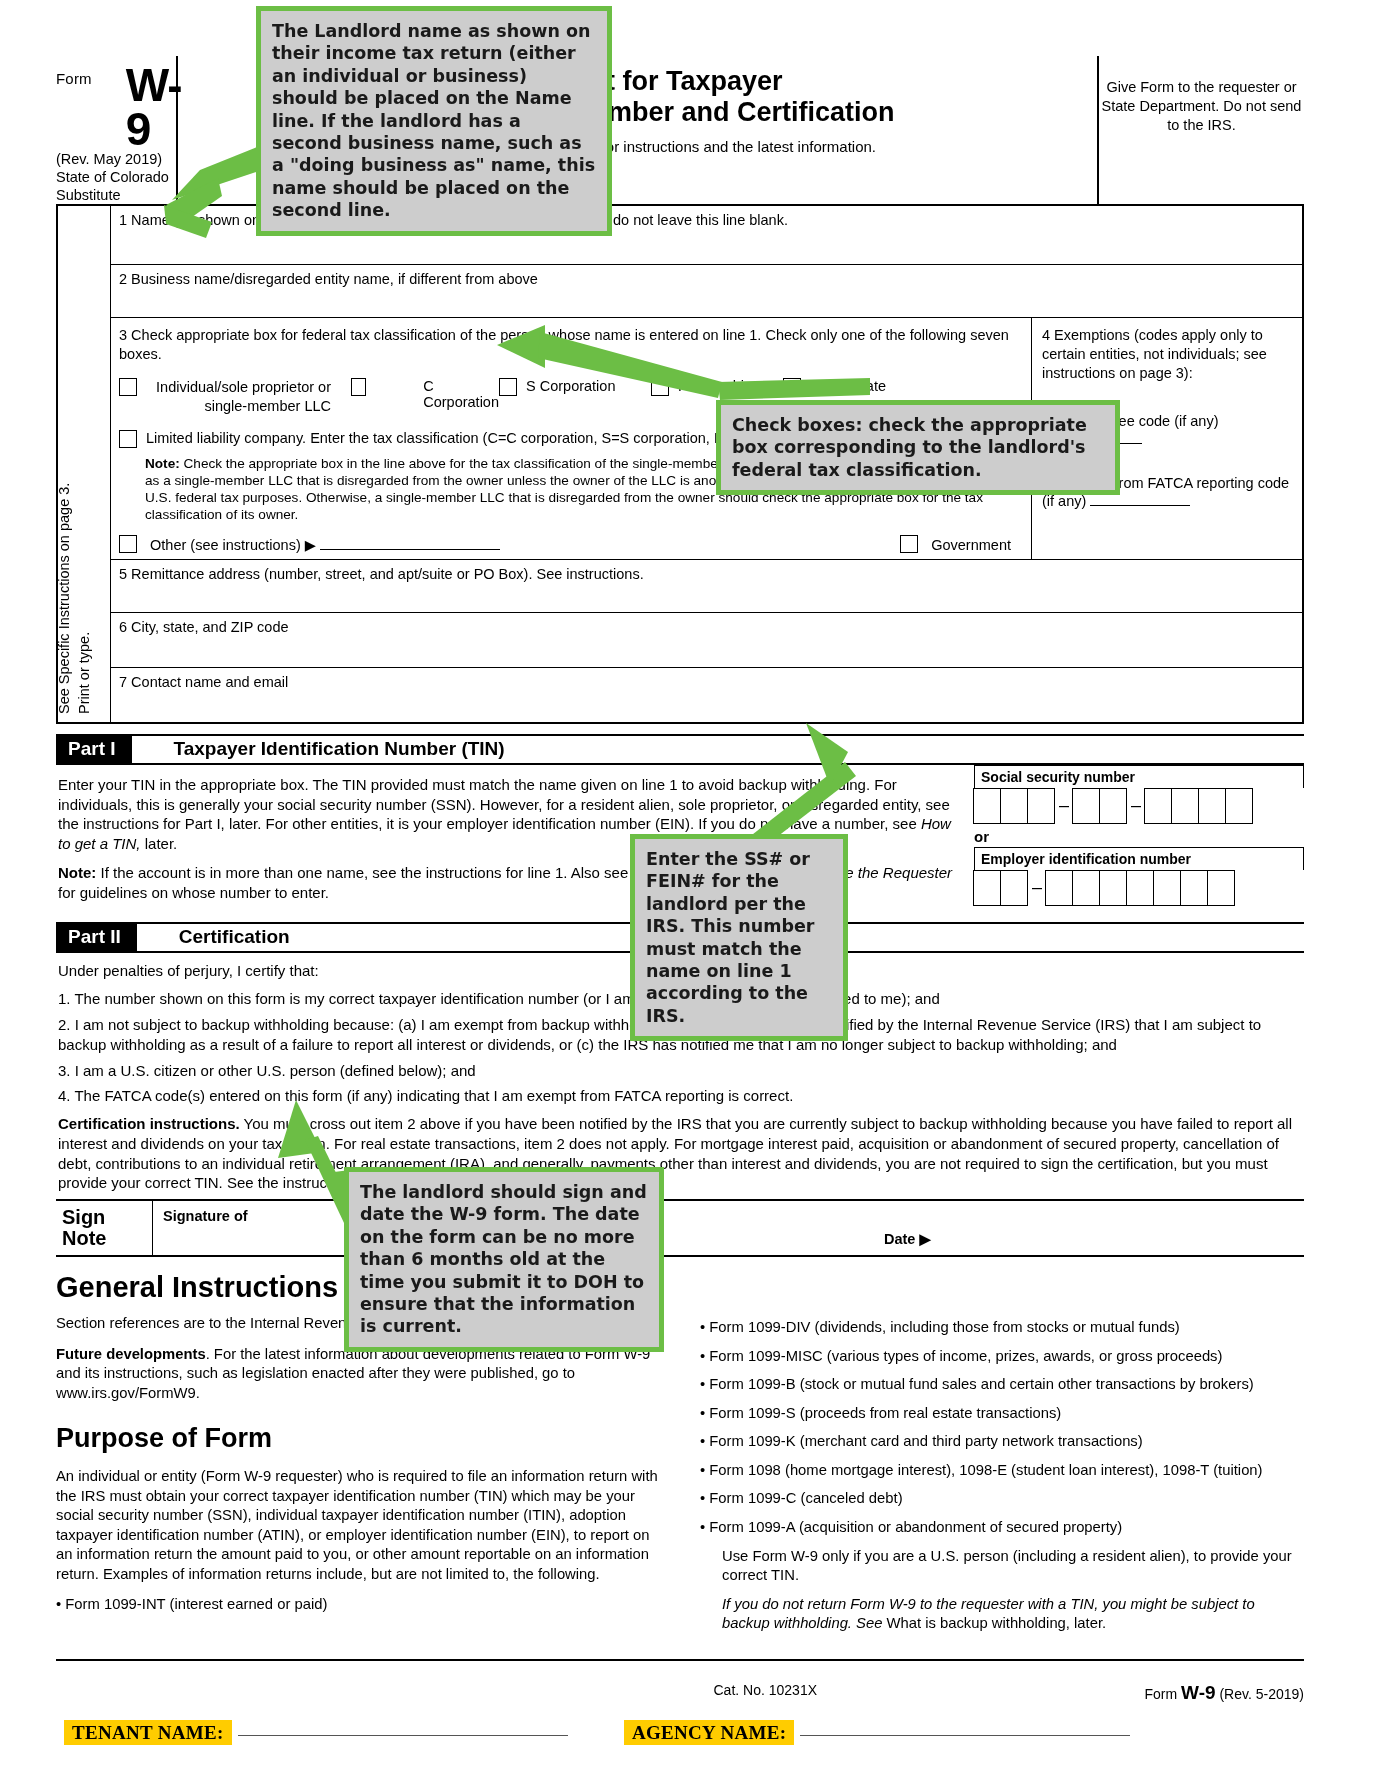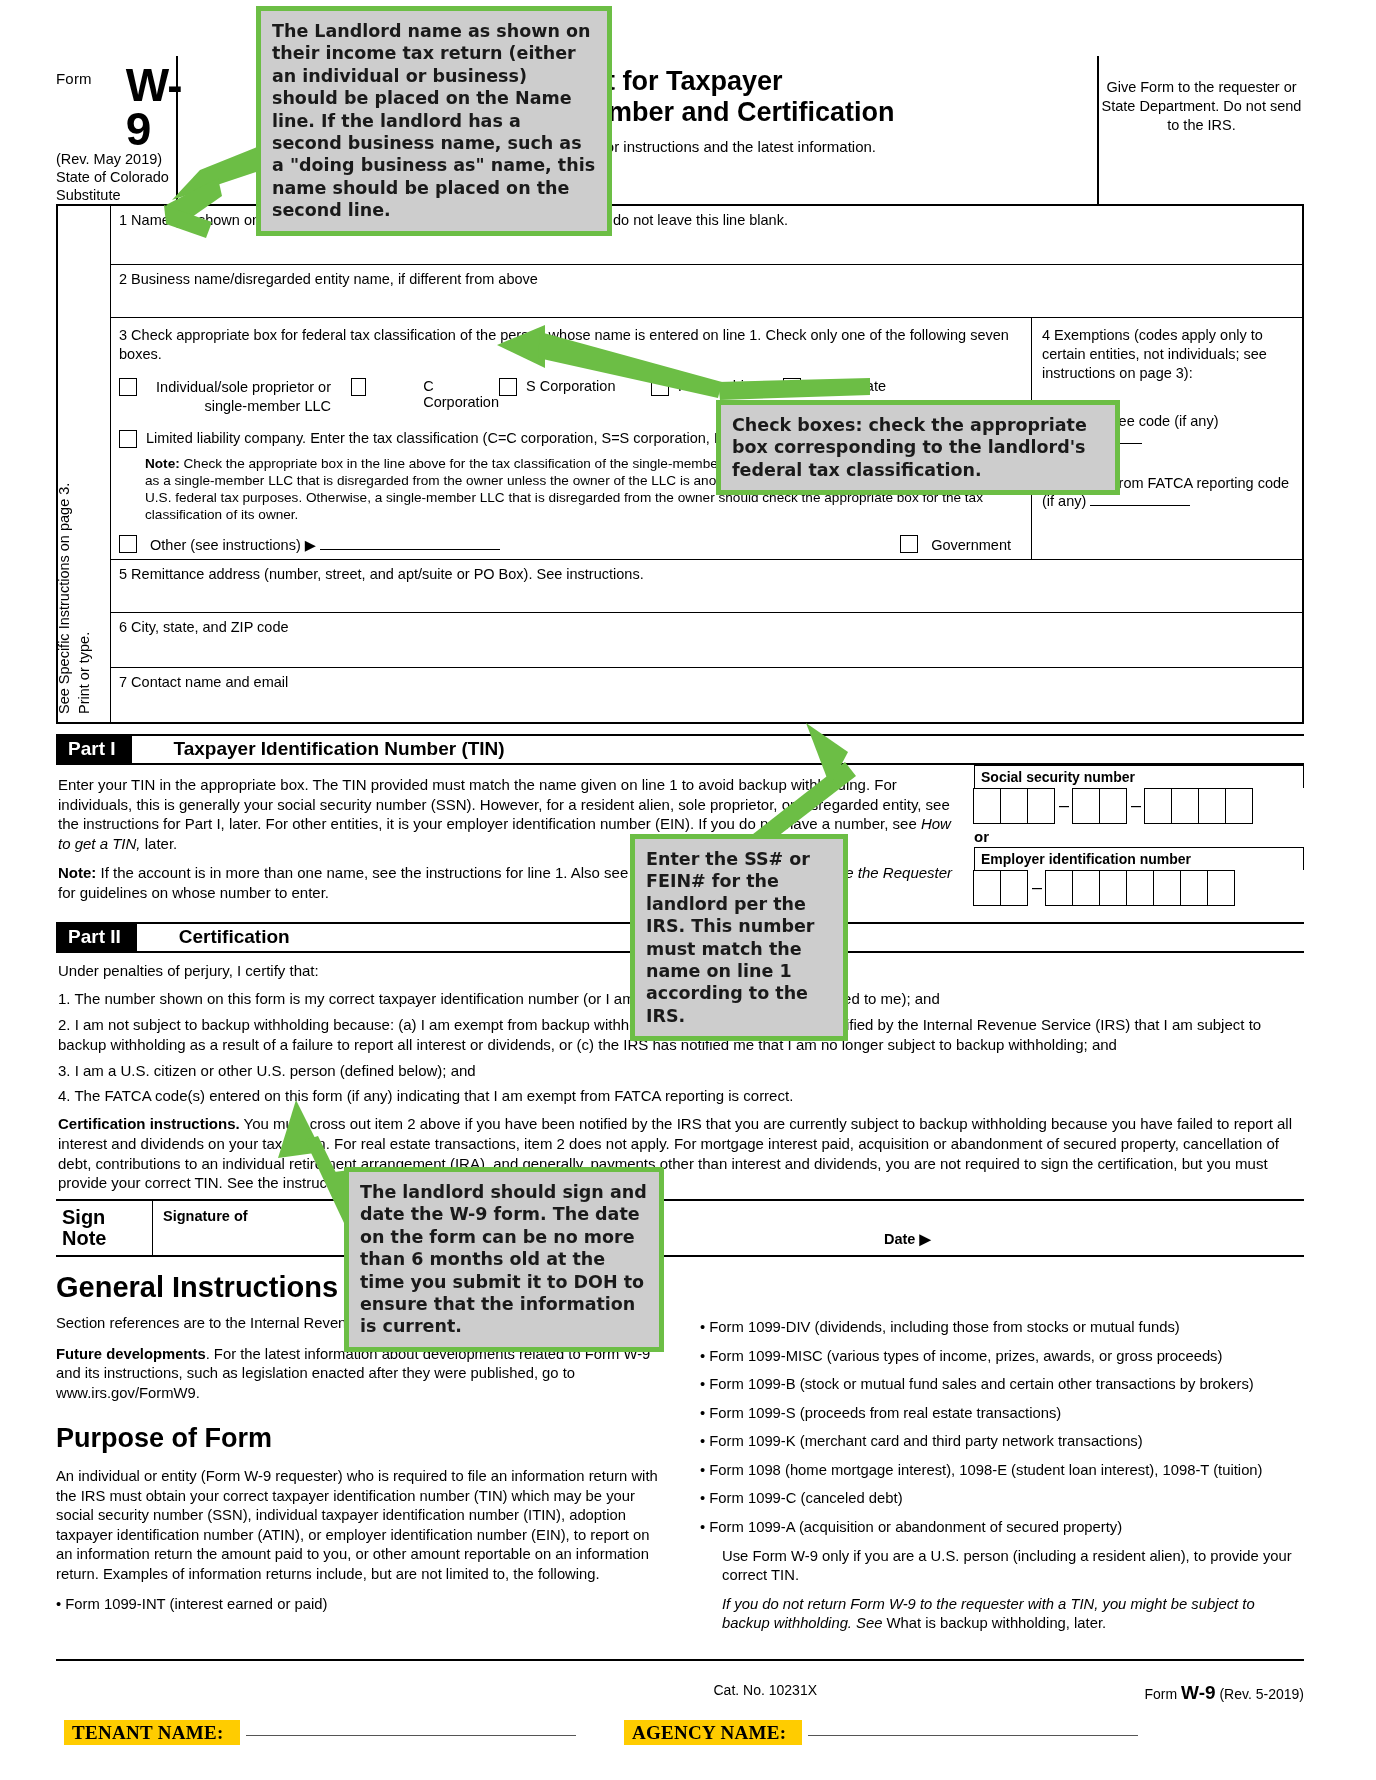--- a/index.html
+++ b/index.html
@@ -62,21 +62,21 @@
   .col p { margin:0 0 11px 0;}
   .bullets p { margin:0 0 9px 0;}
 
   .footline { border-top:2px solid #000; margin-top:16px; padding-top:21px; display:flex; font-size:14px;}
   .cat { flex:1; text-align:center;}
   .fw9 { font-size:14px;}
   .fw9 b { font-size:19px;}
 
   
   .bottomrow { position:absolute; left:64px; top:1722px; width:1250px; display:flex; font-size:19px; font-weight:bold;}
-  .hl { background:#FFCC00; padding:2px 16px 2px 8px; font-family:"Liberation Serif", serif; font-weight:bold; letter-spacing:.3px;}
+  .hl { background:#FFCC00; padding:2px 8px 2px 8px; font-family:"Liberation Serif", serif; font-weight:bold; letter-spacing:.3px;}
   .blank { display:inline-block; border-bottom:1.6px solid #555; width:330px; margin-left:6px; vertical-align:3px;}
 
   
   .callout {
     position:absolute; background:#cdcdcd; border:5px solid #6cbe45;
     color:#1a1a1a; font-weight:bold; font-family:"DejaVu Sans", sans-serif;
     line-height:1.28; padding:9px 11px; box-sizing:border-box; z-index:30;
   }
   .c1 { left:256px; top:6px;  width:356px; font-size:17.5px;}
   .c2 { left:716px; top:400px; width:404px; font-size:17.5px;}

